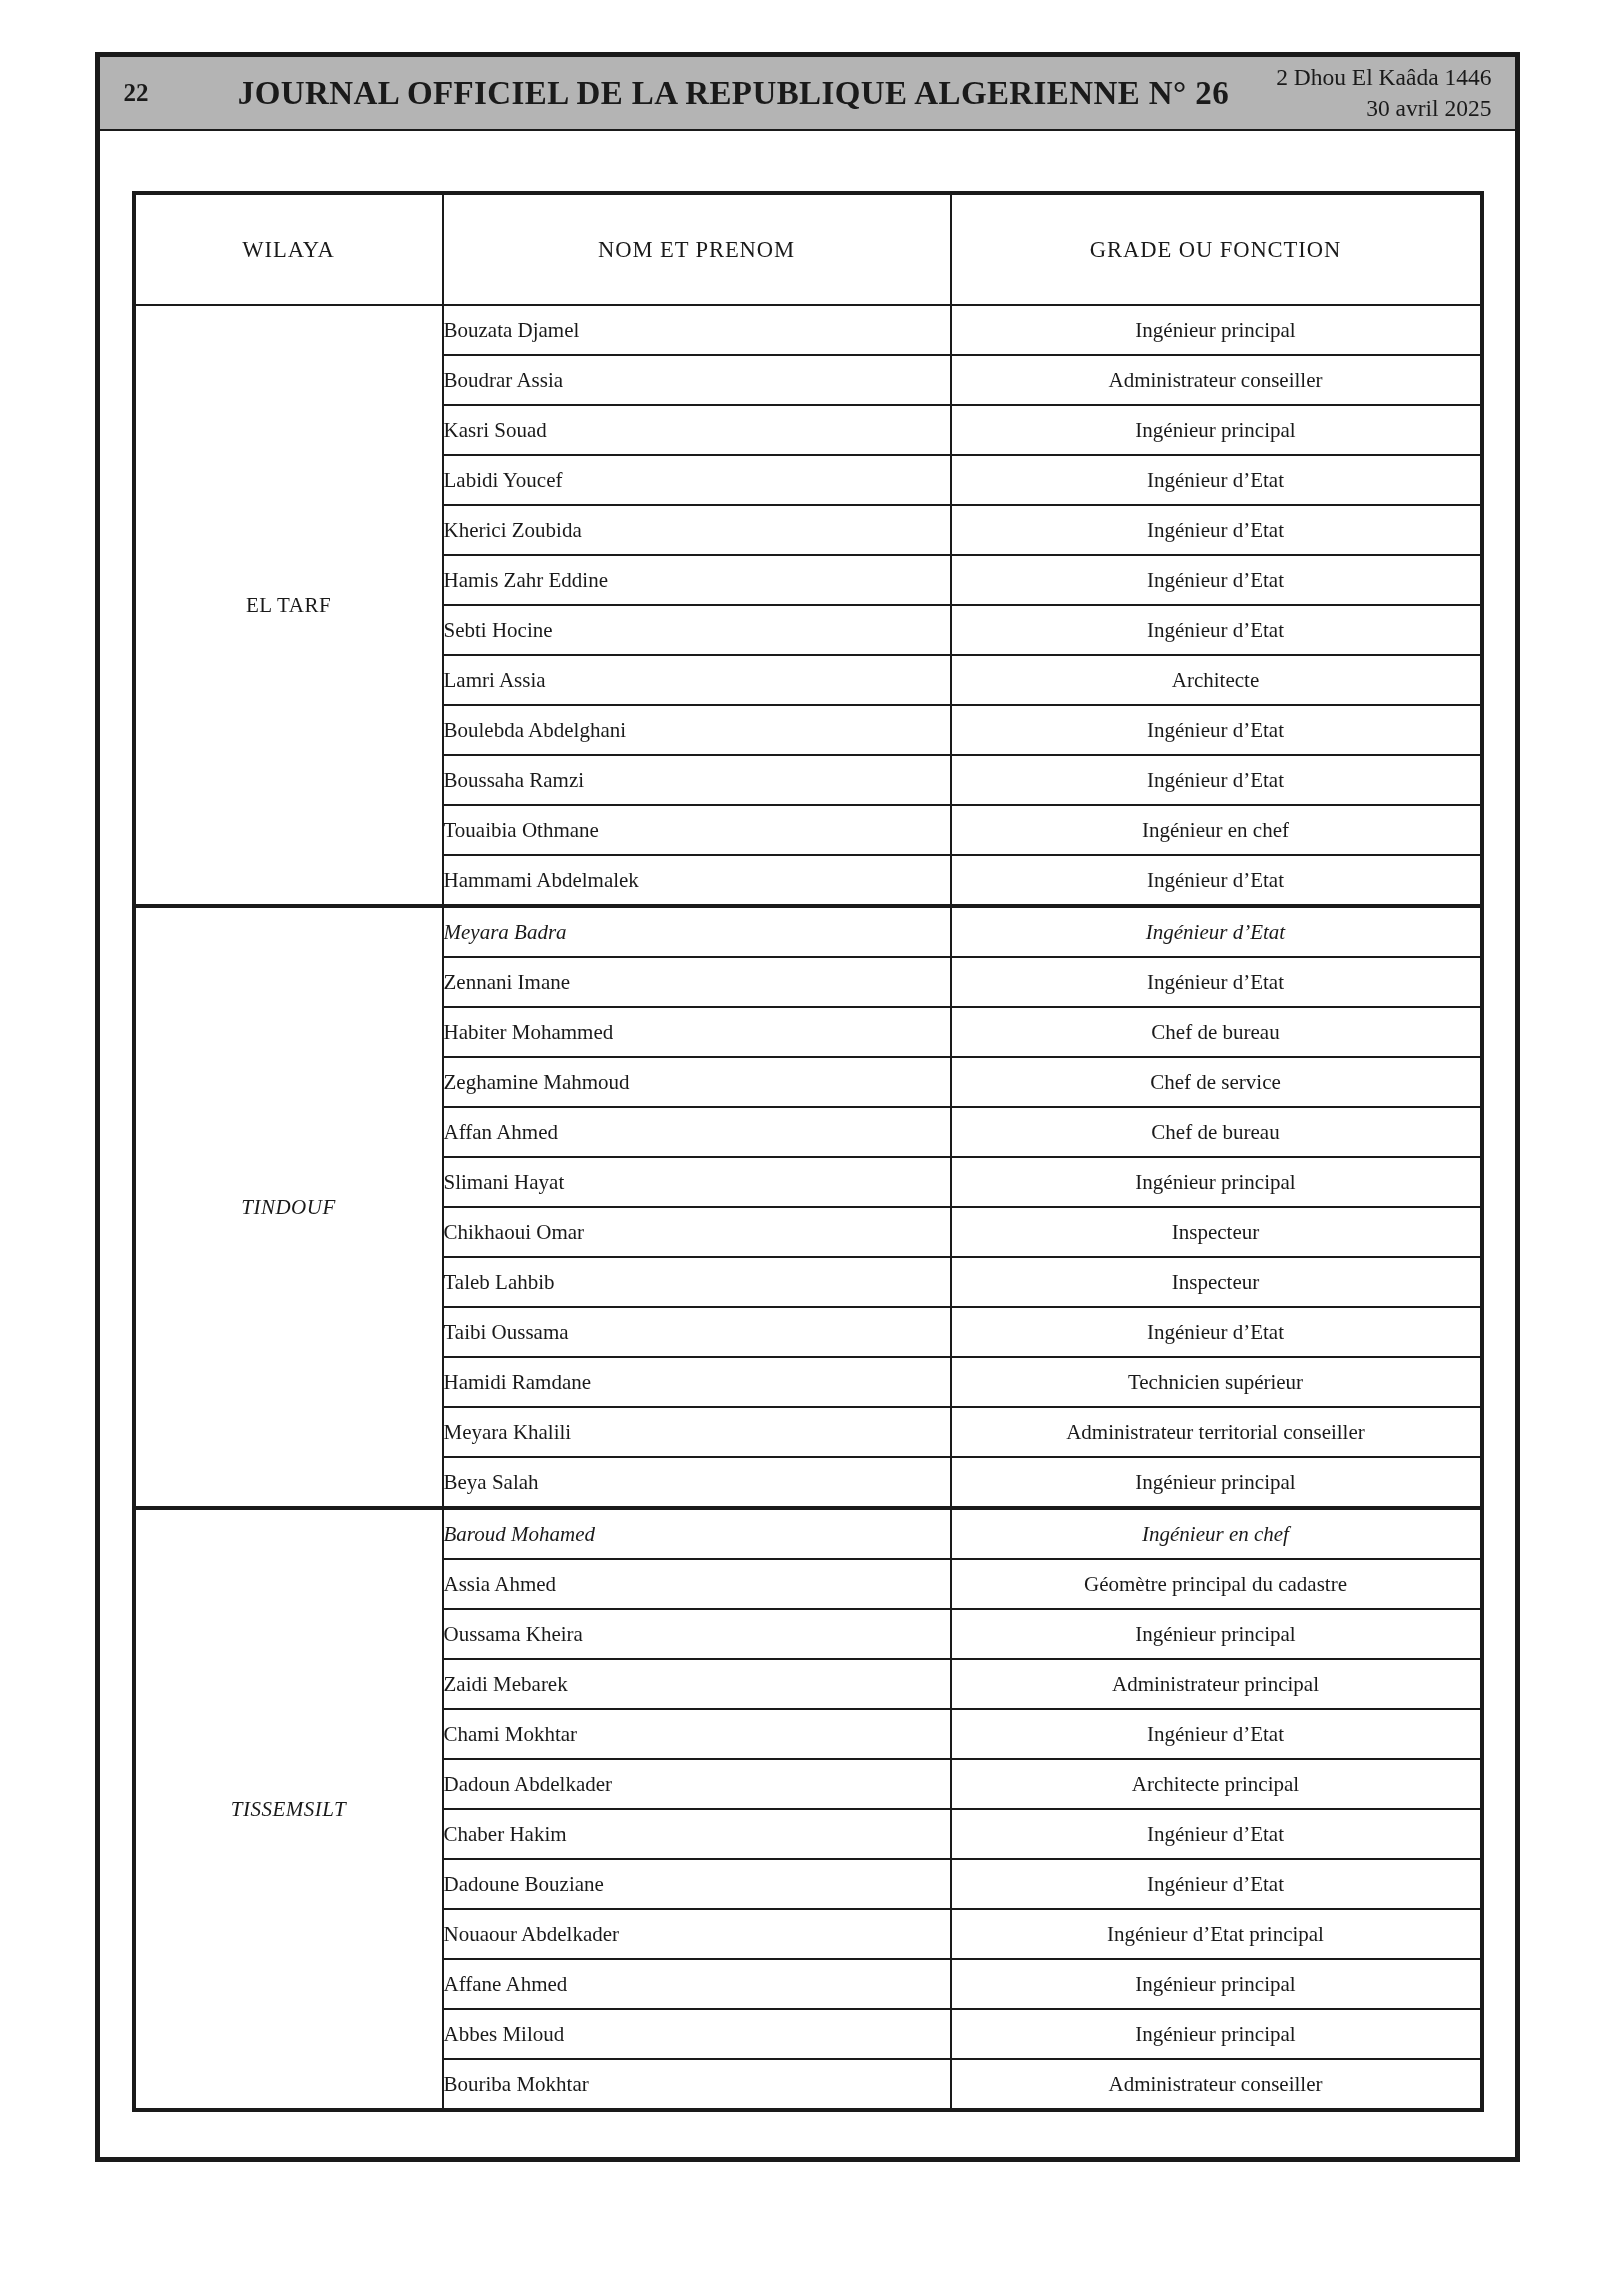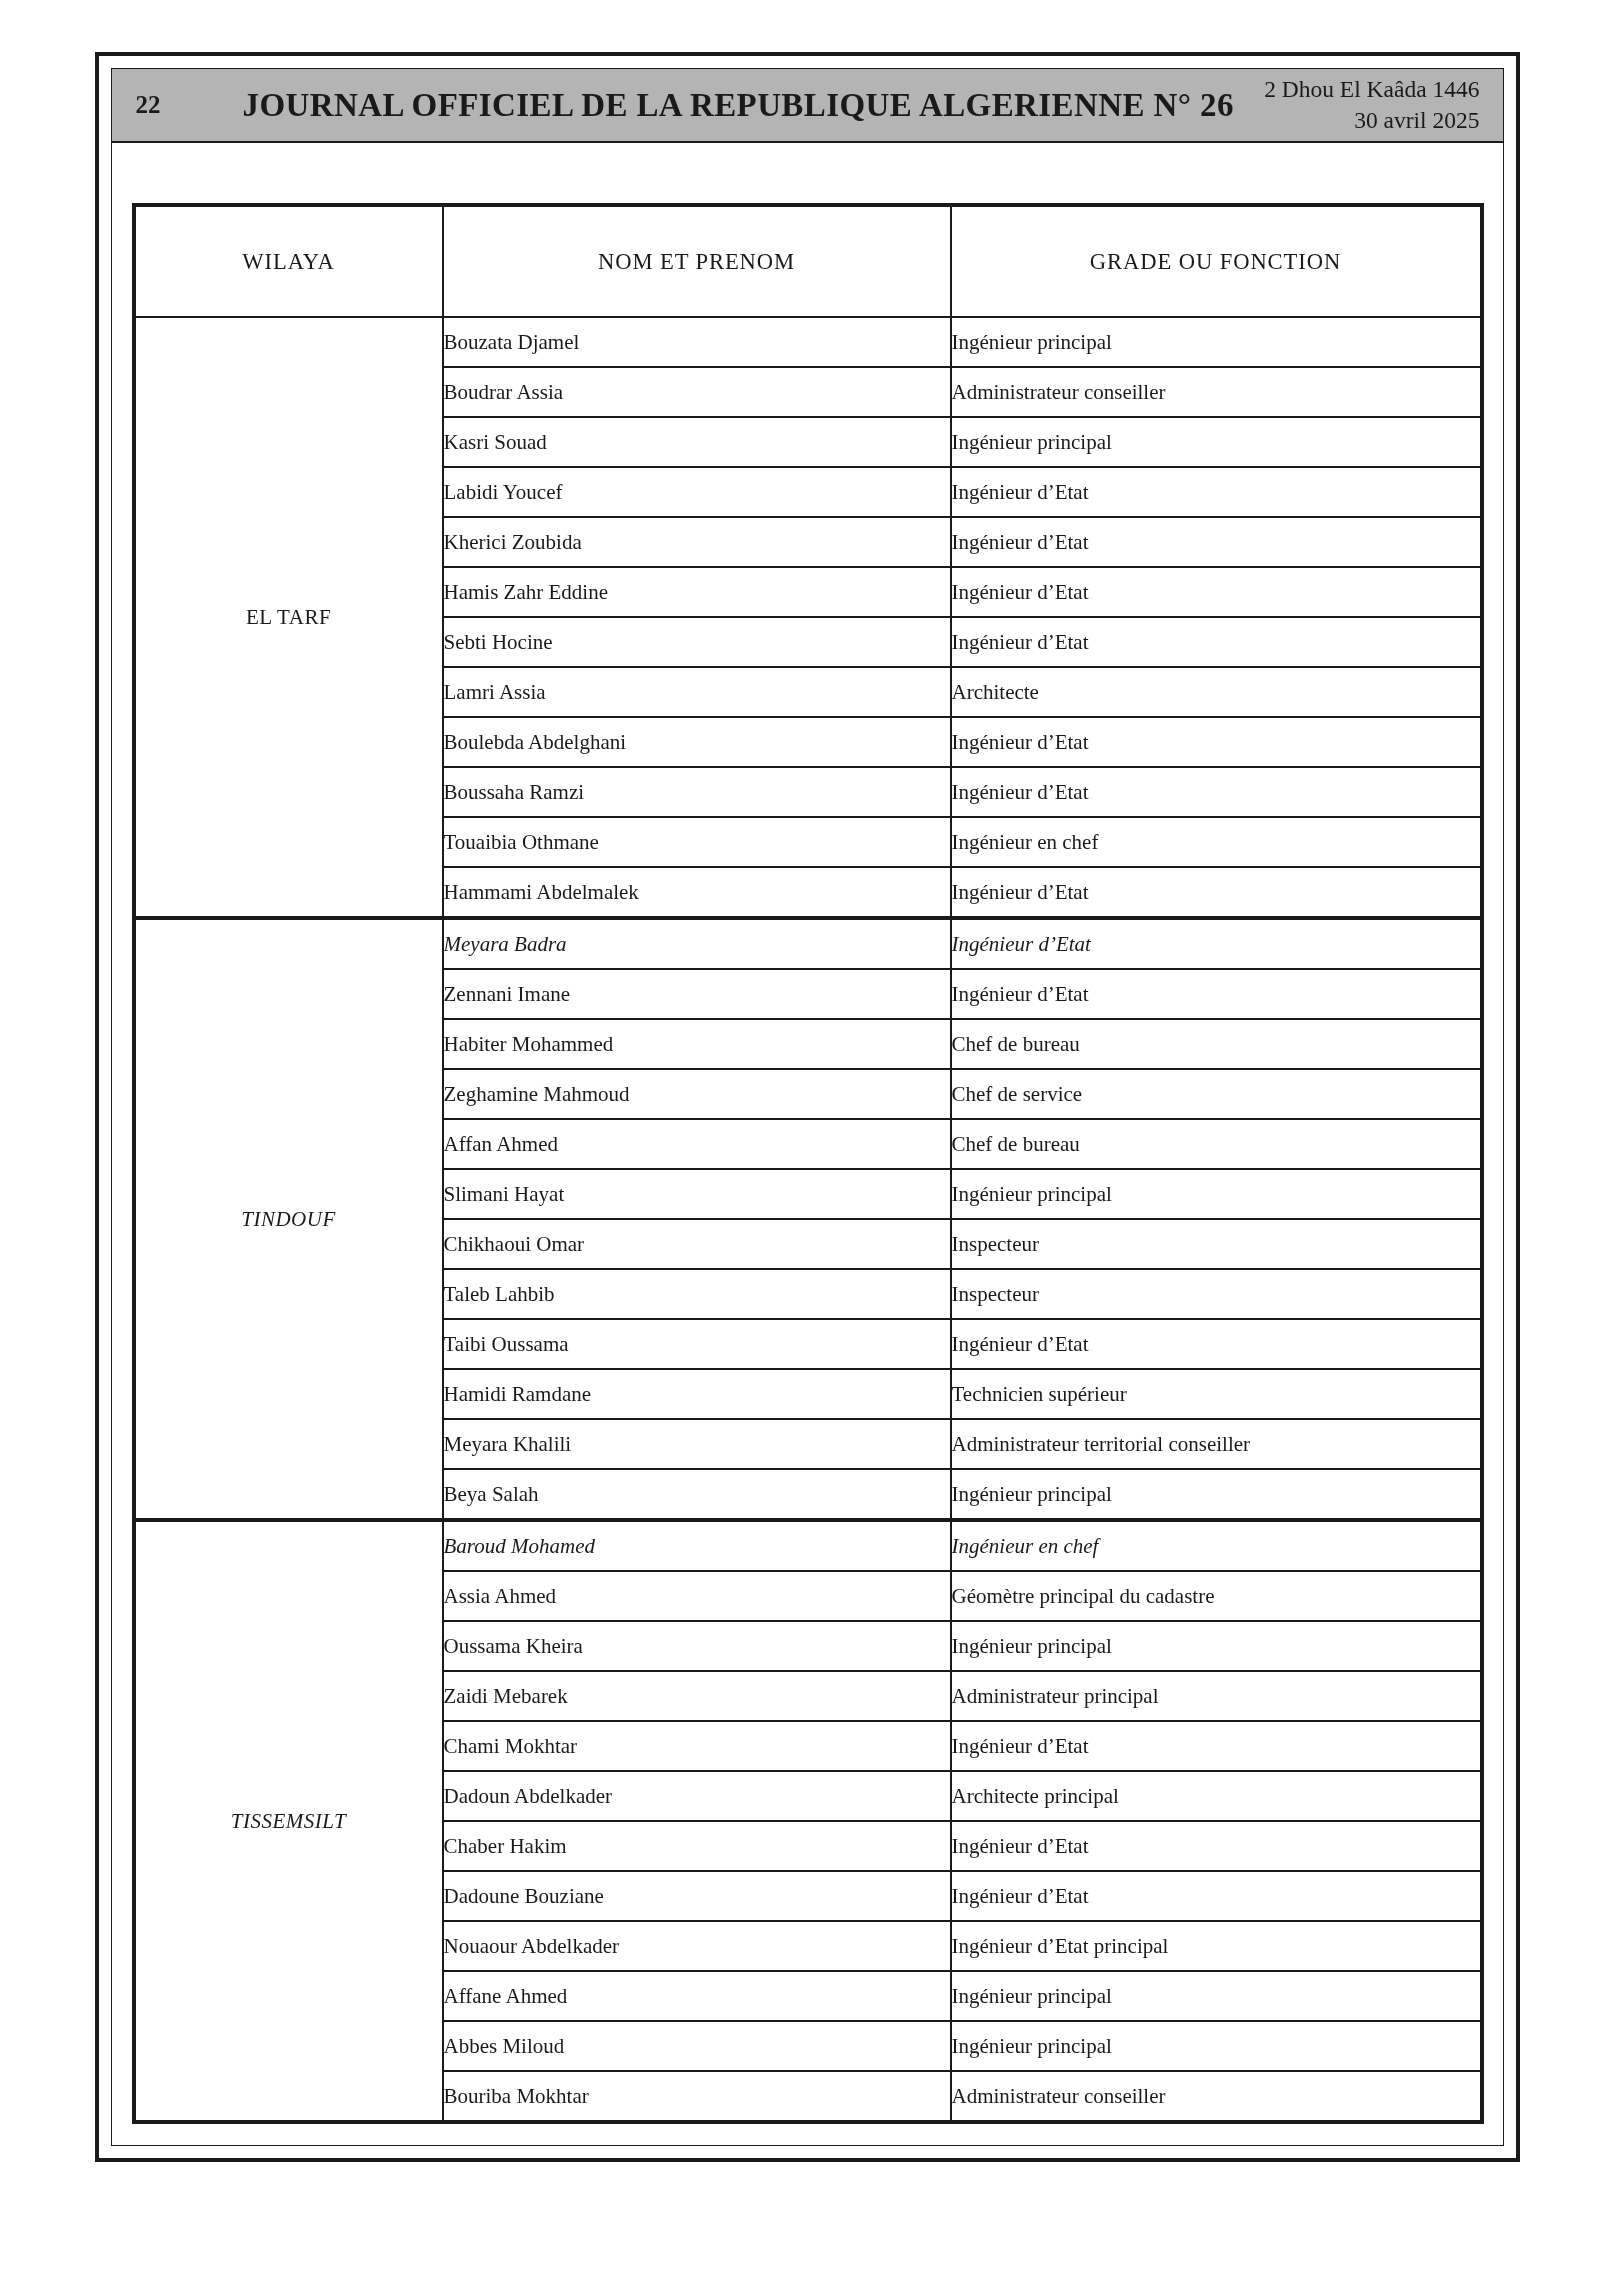--- a/index.html
+++ b/index.html
@@ -15,21 +15,21 @@
     color: #1a1a1a;
   }
   .frame-outer {
     position: absolute;
     left: 95px;
     top: 52px;
     width: 1425px;
     height: 2110px;
     box-sizing: border-box;
     border: 4.5px solid #1a1a1a;
-    padding: 12px;
+    padding: 0;
     background: #ffffff;
   }
   .frame-inner {
     width: 100%;
     height: 100%;
     box-sizing: border-box;
     border: 1.8px solid #1a1a1a;
   }
   .band {
     height: 74px;
@@ -94,21 +94,21 @@
     text-align: center;
     vertical-align: middle;
     font-size: 22.6px;
     letter-spacing: 0.5px;
   }
   td.name-cell {
     text-align: left;
     padding-left: 14.5px;
   }
   td.grade-cell {
-    text-align: left;
+    text-align: center;
   }
 </style>
 </head>
 <body>
 
 <div class="frame-outer">
   <div class="frame-inner">
 
     <header class="band">
       <div class="page-num">22</div>

